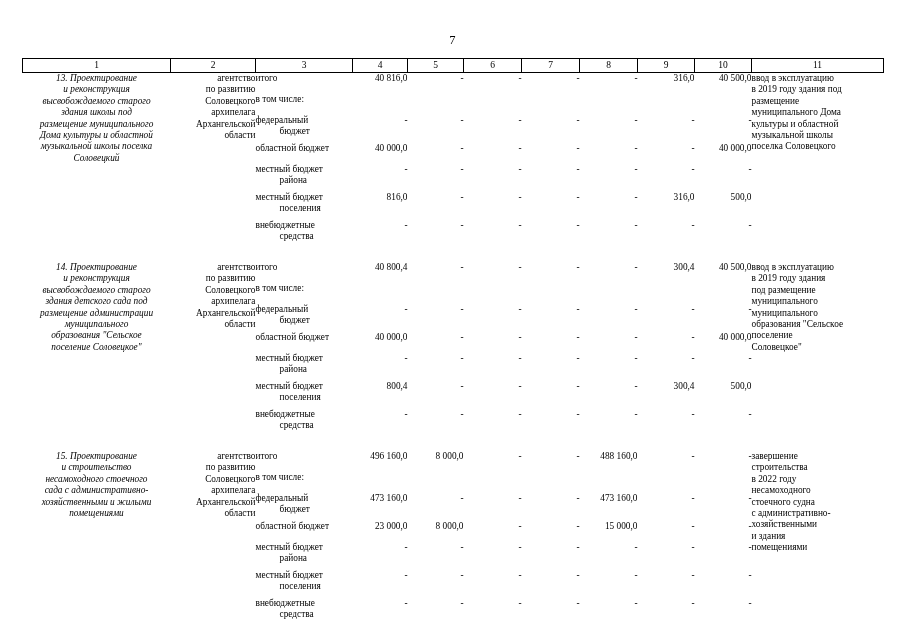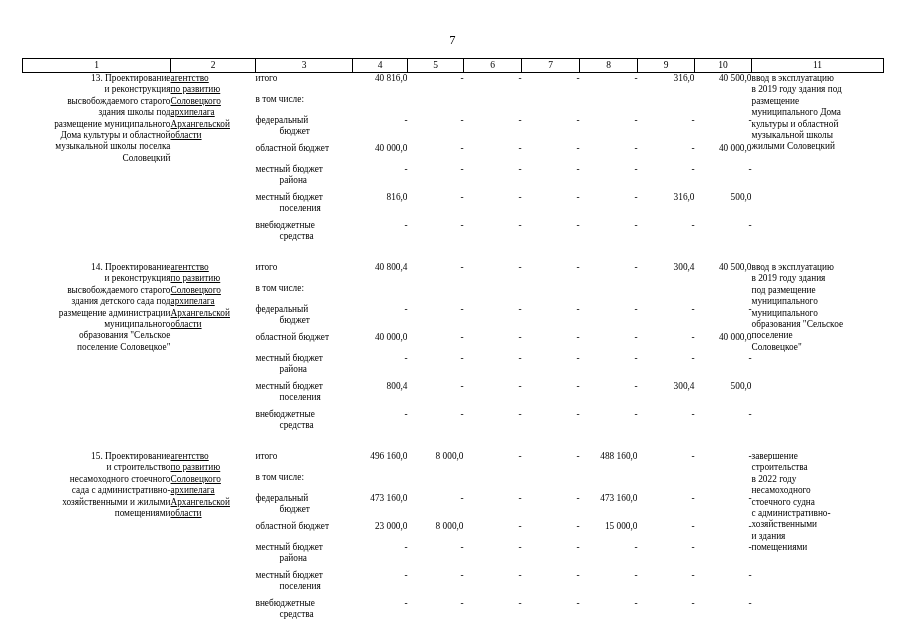--- a/index.html
+++ b/index.html
@@ -76,28 +76,28 @@
     vertical-align: top;
   }
 
   
   .rowblock {
     position: relative;
   }
 
   .measure-cell {
     padding: 5px 6px 0 2px;
-    text-align: right;
+    text-align: center;
+    font-style: italic;
   }
   .measure-cell .line { display: block; white-space: nowrap; }
 
   .executor-cell {
     padding: 5px 4px 0 3px;
-    text-align: left;
-    text-decoration: underline;
+    text-align: right;
   }
   .executor-cell .line { display: block; white-space: nowrap; }
 
   .sources-cell {
     padding: 5px 4px 0 3px;
     text-align: left;
     margin-top: 28px;
   }
   .result-cell {
     padding: 5px 2px 0 4px;
@@ -405,21 +405,21 @@
               <span class="sp"></span>
             </span>
           </td>
           <td class="result-cell rowblock">
             <span class="line">ввод в эксплуатацию</span>
             <span class="line">в 2019 году здания под</span>
             <span class="line">размещение</span>
             <span class="line">муниципального Дома</span>
             <span class="line">культуры и областной</span>
             <span class="line">музыкальной школы</span>
-            <span class="line">жилыми Соловецкий</span>
+            <span class="line">поселка Соловецкого</span>
           </td>
         </tr>
         <tr class="spacer-row">
           <td colspan="11"></td>
         </tr>
         <tr>
           <td class="measure-cell rowblock">
             <span class="line">14. Проектирование</span>
             <span class="line">и реконструкция</span>
             <span class="line">высвобождаемого старого</span>

